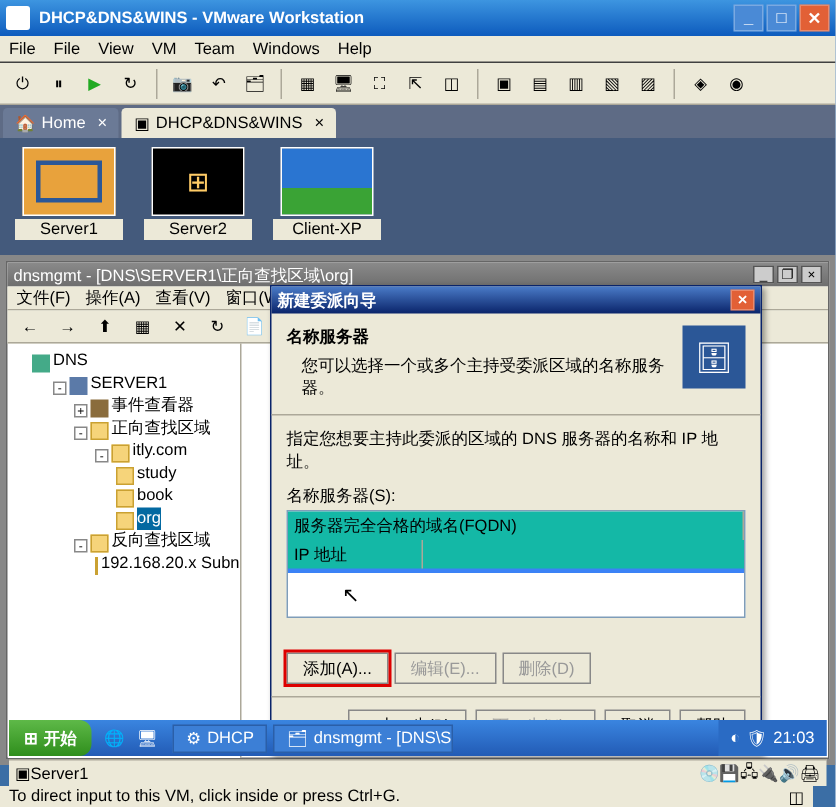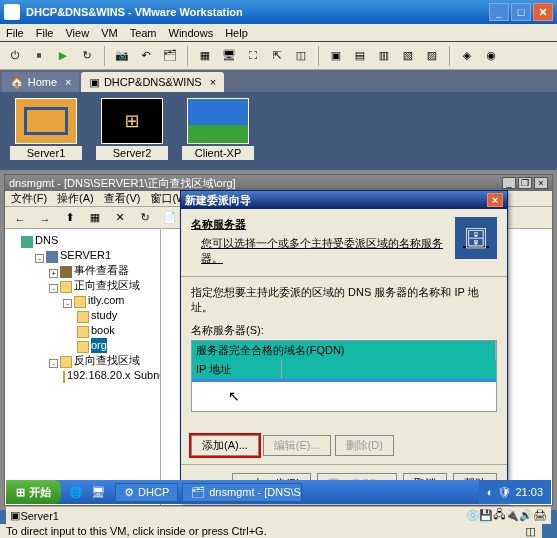--- a/index.html
+++ b/index.html
@@ -49,21 +49,21 @@
 .ico.folder { background: #f6d47a; border: 1px solid #caa132; }
 .ico.book { background: #8a6c3c; }
 .ico.dns { background: #4a8; }
 .sel { background: #0369a1; color: #fff; }
 
 .dialog { position: absolute; left: 180px; top: 190px; width: 328px; background: #ece9d8; border: 1px solid #0a246a; box-shadow: 2px 2px 4px rgba(0,0,0,0.4); }
 .dlg-title { background: linear-gradient(#4a7bc7, #0a246a); color: #fff; height: 18px; display: flex; align-items: center; padding: 0 4px; font-weight: bold; }
 .dlg-title .spacer { flex: 1; }
 .dlg-title .wbtn { width: 16px; height: 14px; background: #e26036; color: #fff; display: flex; align-items: center; justify-content: center; cursor: pointer; border: 1px solid #fff4; }
 .dlg-body { padding: 8px 10px; }
-.dlg-header { display: flex; gap: 8px; margin-bottom: 10px; text-decoration: underline; }
+.dlg-header { display: flex; gap: 8px; margin-bottom: 10px; }
 .dlg-header .txt { flex: 1; }
 .dlg-header .h1 { font-weight: bold; margin-bottom: 4px; }
 .dlg-header .h2 { padding-left: 10px; }
 .dlg-header .gfx { width: 42px; height: 42px; background: #2b5797; display: flex; align-items: center; justify-content: center; color: #fff; font-size: 20px; }
 .dlg-divider { height: 1px; background: #aca899; margin: 6px -10px; }
 .dlg-instr { margin: 8px 0; }
 .dlg-label { margin-bottom: 2px; }
 .list-table { border: 1px solid #7f9db9; background: #fff; height: 72px; }
 .list-th { display: flex; background: #14b8a6; border-bottom: 3px solid #3b82f6; flex-direction: column; }
 .list-th > div { padding: 2px 4px; border-right: 1px solid #aca899; }

